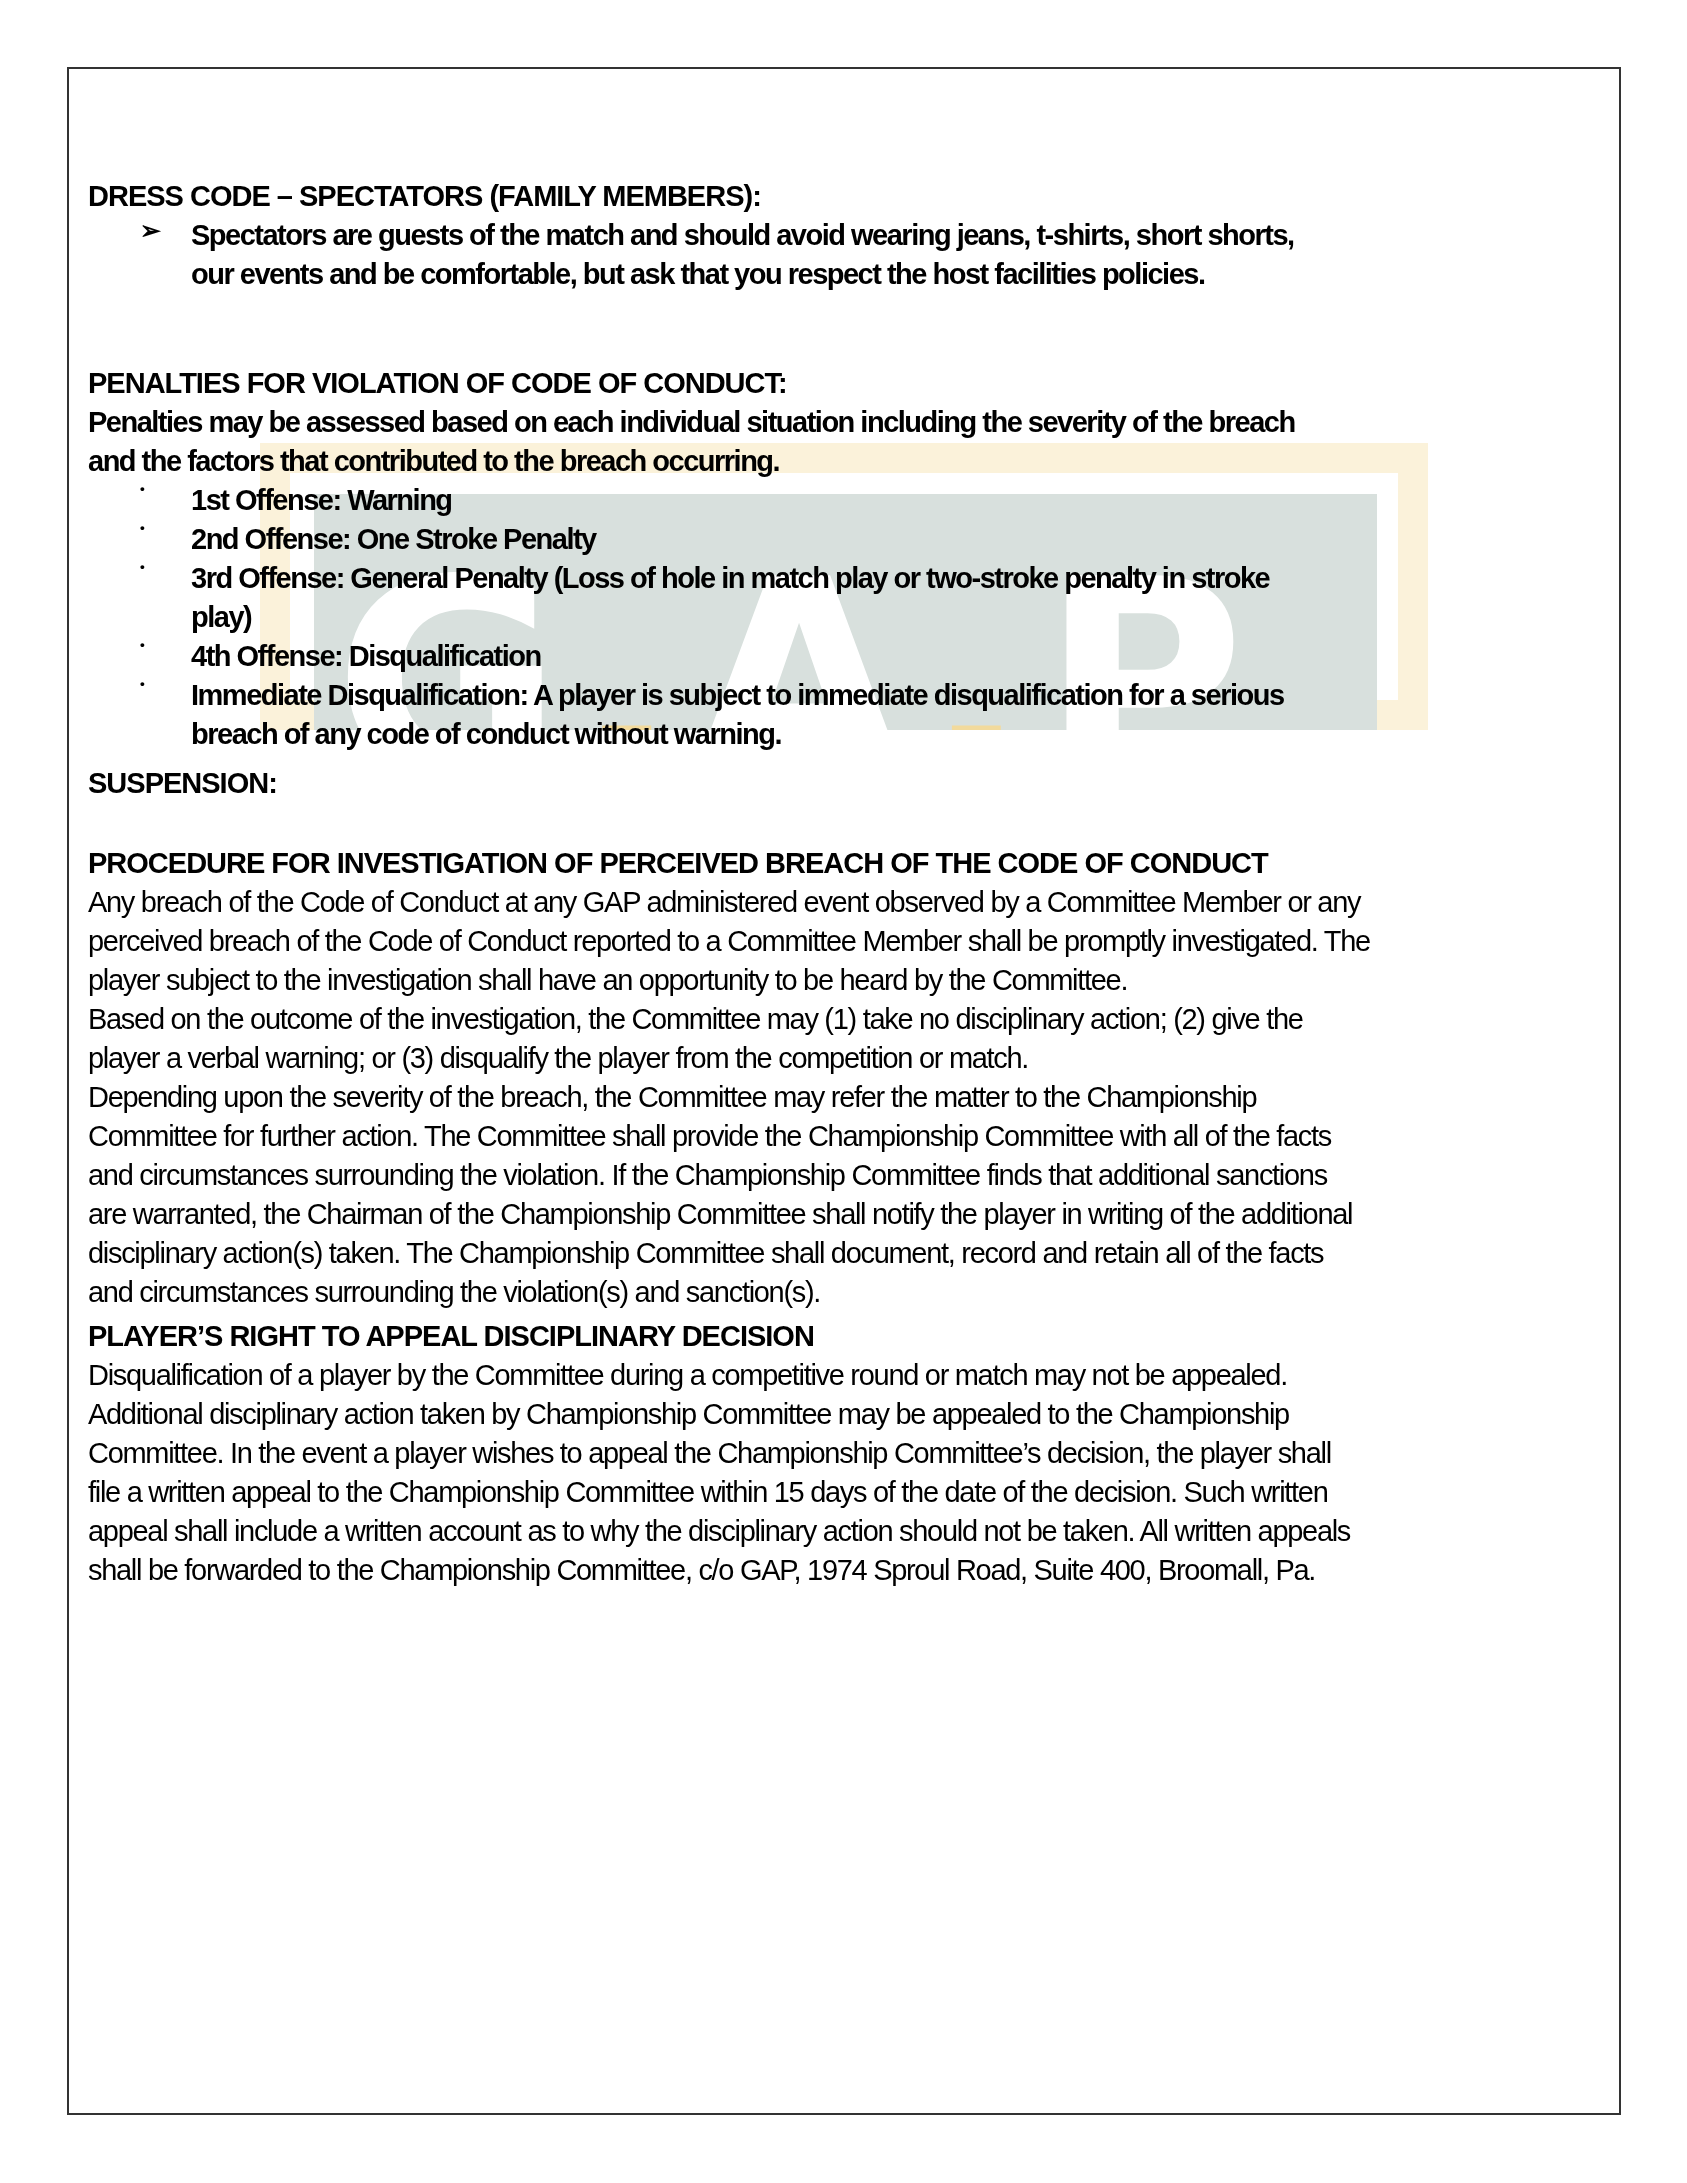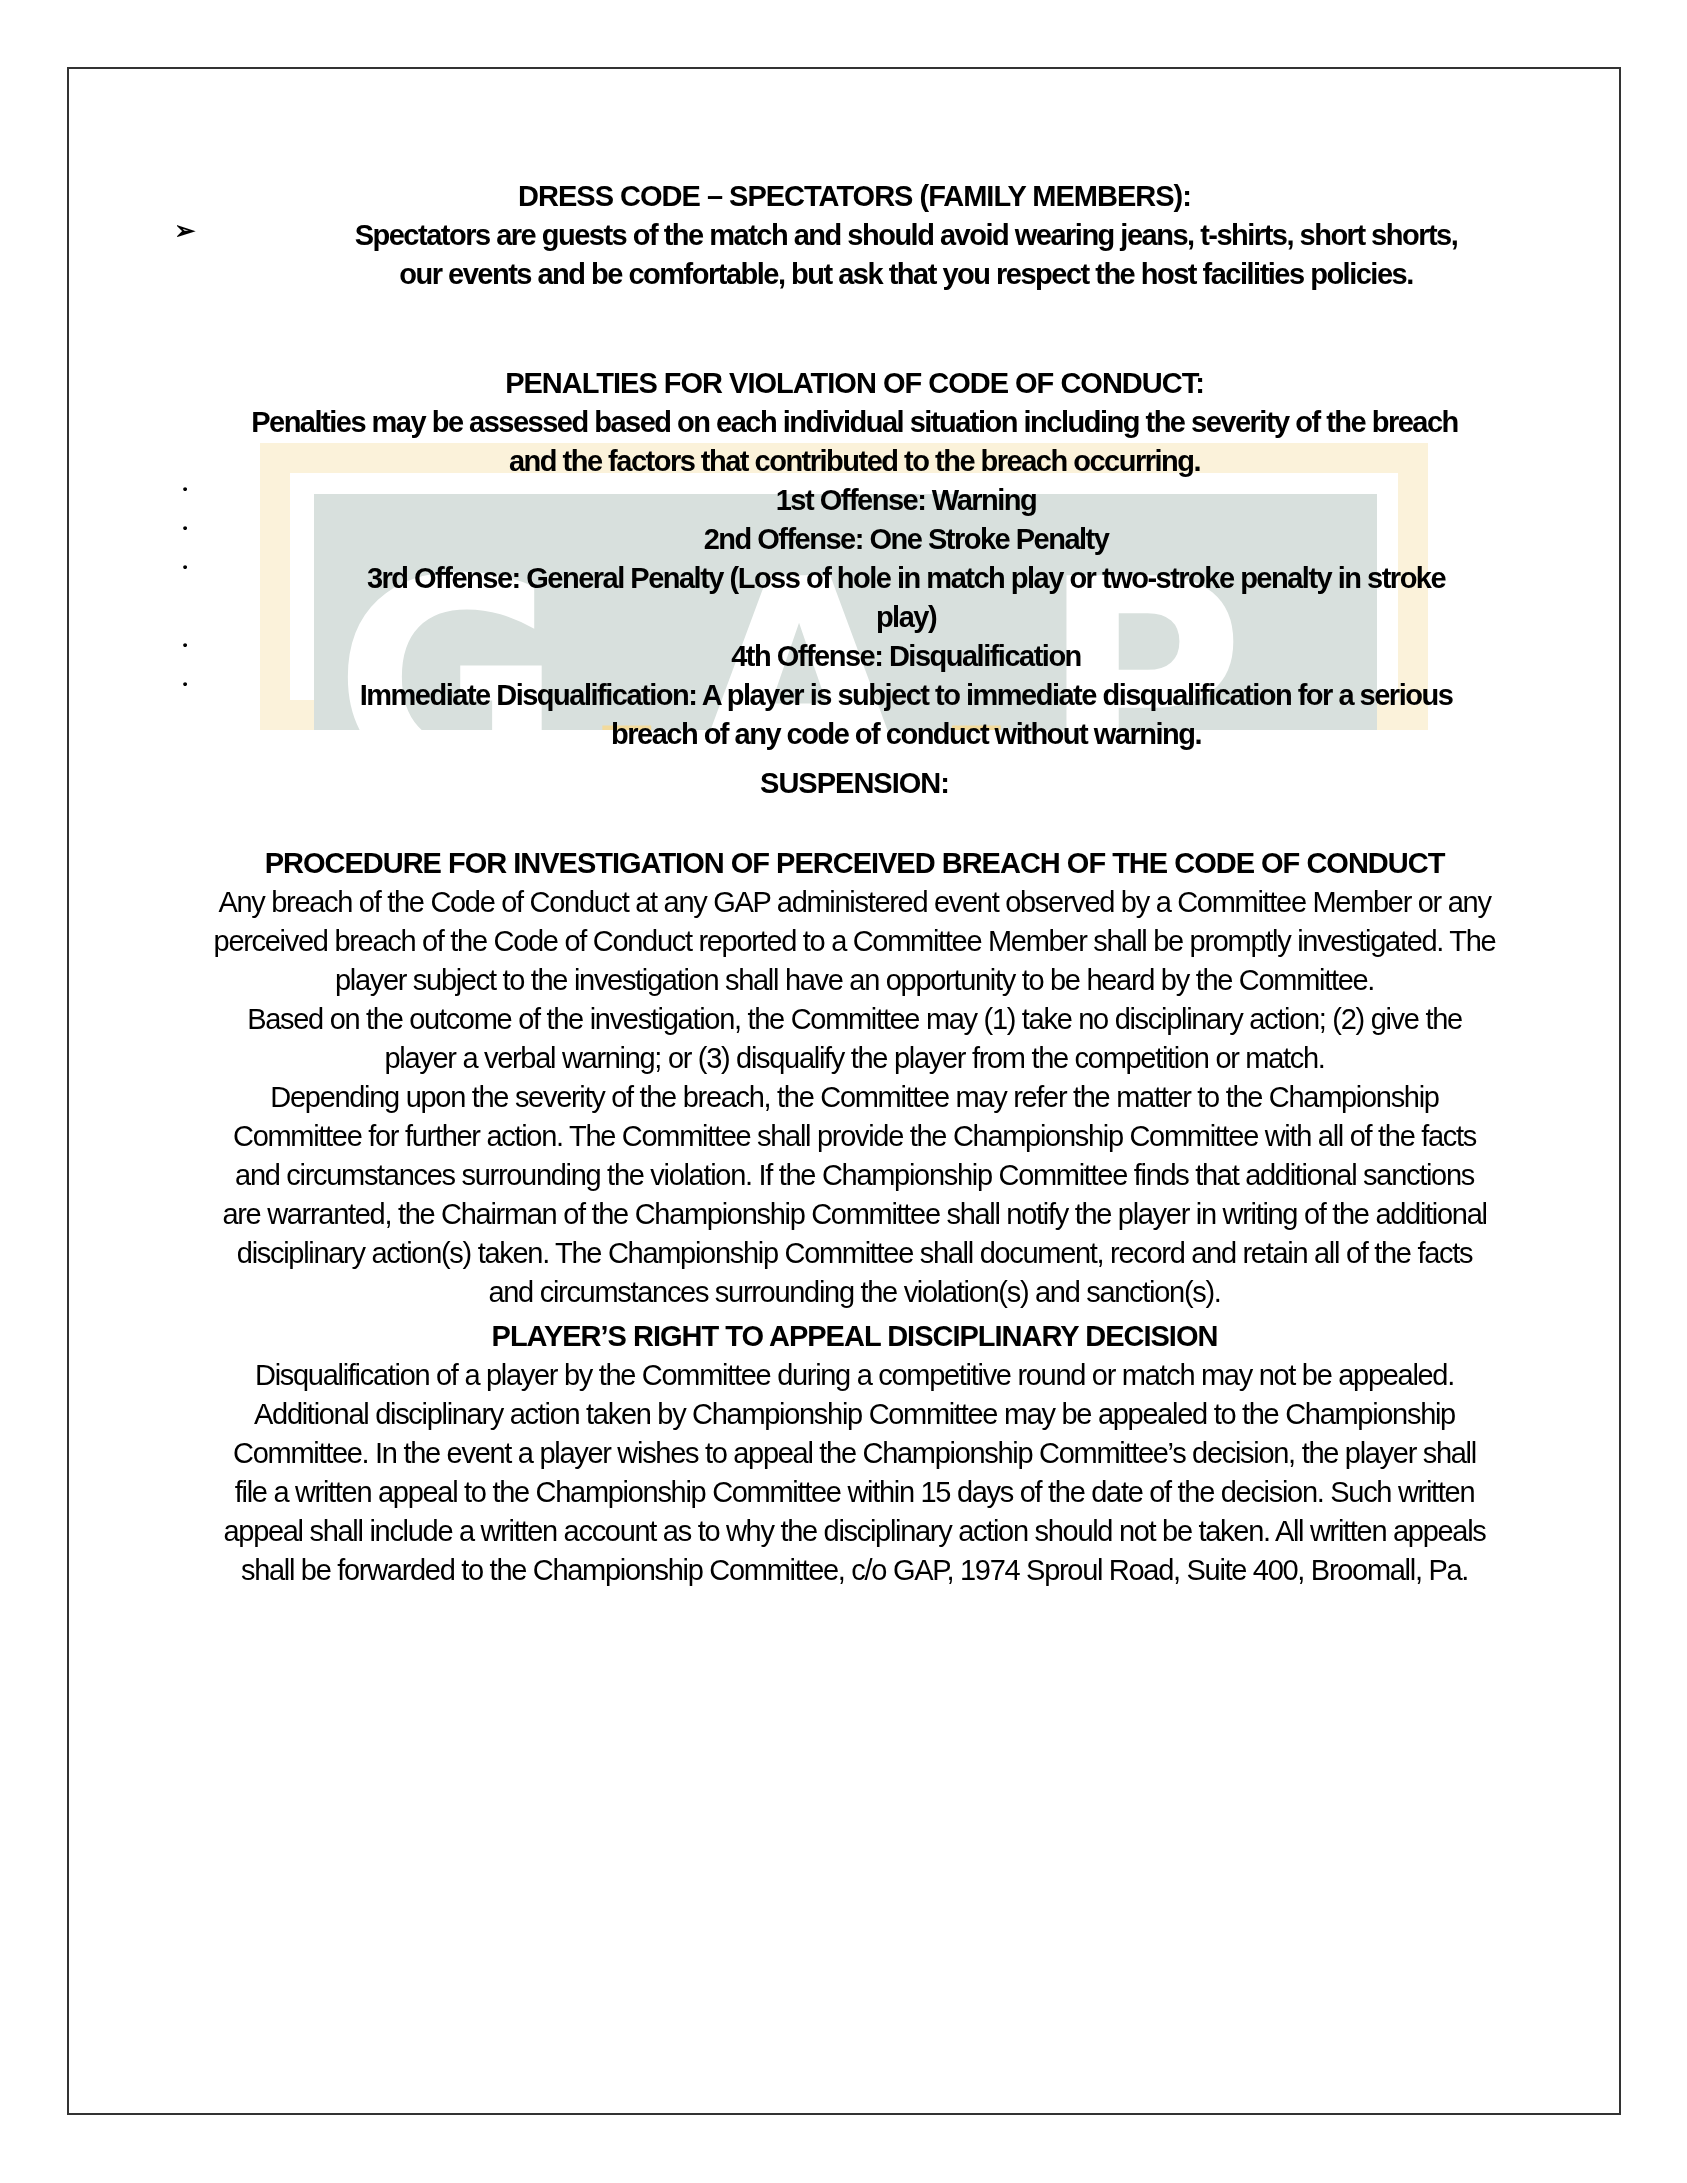--- a/index.html
+++ b/index.html
@@ -24,21 +24,21 @@
     background:var(--wm-block, #d8e0dd); overflow:hidden;
   }
   .wm-text {
     position:absolute; left:20px; bottom:-91px;
     font-family:"DejaVu Sans", sans-serif; font-weight:bold;
     font-size:278px; line-height:1; letter-spacing:11.8px;
     color:var(--wm-letter, #ffffff); white-space:nowrap;
   }
   .wm-text .wm-dot { color:var(--wm-dot, #f2da9c); }
   
-  .sec { position:absolute; left:112px; width:1485px; z-index:1;text-align:center; }
+  .sec { position:absolute; left:88px; width:1485px; z-index:1; }
   .line, .h-line {
     white-space:nowrap; line-height:39px; font-size:29px;
   }
   .h-line { font-weight:bold; letter-spacing:-1px; }
   .b-bold { font-weight:bold; letter-spacing:-1.5px; }
   .b-reg  { font-weight:normal; letter-spacing:-1.3px; }
   .bullet-item { position:relative; padding-left:103px; }
   .bullet-item .marker {
     position:absolute; left:52px; top:0; width:42px;
     font-weight:bold; letter-spacing:0;

